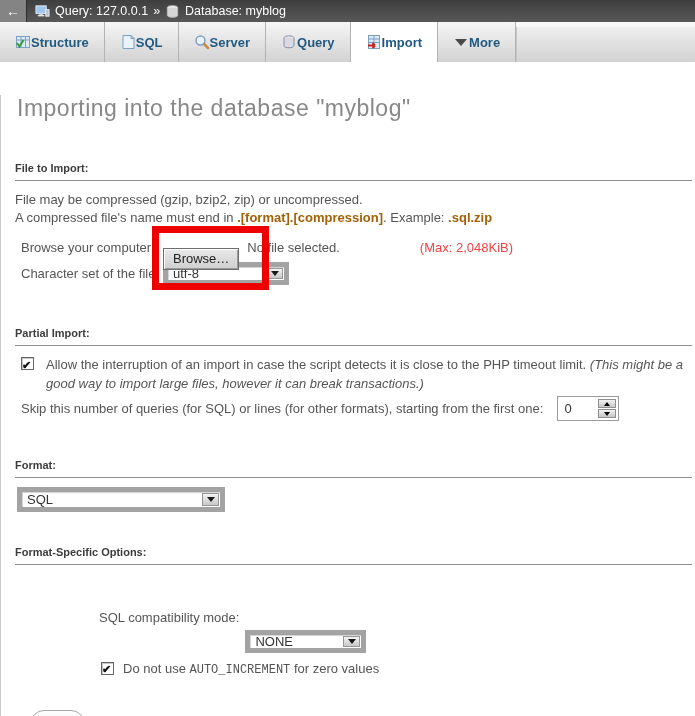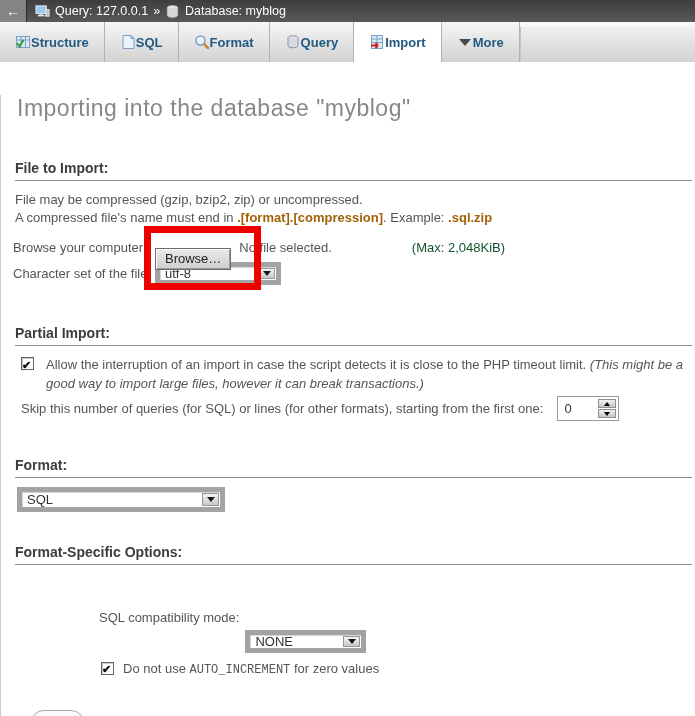--- a/index.html
+++ b/index.html
@@ -17,40 +17,40 @@
   .tab { display:flex; align-items:center; gap:0; padding:0 15px; border-right:1px solid #b2b2b2; font-size:13px; font-weight:bold; color:#235a81; background:linear-gradient(180deg,#f6f6f6,#d2d2d2); cursor:pointer; }
   .tab.active { background:#fff; }
   .tab .ticon { width:16px; height:16px; display:inline-flex; }
   .tab-filler { flex:1; margin-top:5px; background:linear-gradient(180deg,#efefef,#d2d2d2); border-left:1px solid #c6c6c6; }
   .tri-down { width:0; height:0; border-left:6px solid transparent; border-right:6px solid transparent; border-top:7px solid #4a4a4a; }
 
   
   .content { border-left:1px solid #ccc; height:654px; position:relative; }
   .page-title { font-size:23px; color:#888; margin:33px 0 0 16px; font-weight:normal; letter-spacing:0.5px; }
 
-  .sect { font-size:14px; font-weight:bold; color:#3c3c3c; border-bottom:1px solid #8f8f8f; padding-bottom:4px; margin-left:14px; margin-right:3px; line-height:16px; }
+  .sect { font-size:11px; font-weight:bold; color:#3c3c3c; border-bottom:1px solid #8f8f8f; padding-bottom:4px; margin-left:14px; margin-right:3px; line-height:16px; }
   .sect1 { margin-top:38px; }
   .sect2 { margin-top:40px; }
   .sect3 { margin-top:36px; }
   .sect4 { margin-top:32px; }
 
   .para { font-size:13px; line-height:18px; color:#555; margin:10px 0 0 14px; }
   .para b { color:#a16207;text-align:center; }
 
-  .frow { display:flex; align-items:center; font-size:13px; color:#555; padding-left:12px; height:22px; }
+  .frow { display:flex; align-items:center; font-size:13px; color:#555; padding-left:20px; height:22px; }
   .browse-row { margin-top:9px; }
   .charset-row { margin-top:4px; height:23px; }
   .flabel { display:inline-block; width:142px; }
 
   
   .winbtn { font-family:"Liberation Sans",sans-serif; font-size:13px; color:#222; background:linear-gradient(180deg,#e9e9e9,#cfcfcf); border:1px solid #6d6d6d; box-shadow:inset 1px 1px 0 #fff, inset -1px -1px 0 #9a9a9a; padding:2px 9px 3px 9px; cursor:pointer; }
   .browse-wrap { position:relative; display:inline-block;margin-top:24px; }
   .red-rect { position:absolute; left:-11px; top:-22px; width:117px; height:64px; border:7px solid #ee0000; pointer-events:none; z-index:5; }
   .after-btn { margin-left:8px; }
-  .max-note { margin-left:80px; color:#14532d; }
+  .max-note { margin-left:80px; color:#ef4444; }
 
   
   .xselect { display:inline-flex; align-items:stretch; height:23px; background:#fff; border:5px solid #a3a3a3; box-shadow:inset 1px 1px 1px rgba(0,0,0,0.18); cursor:pointer; }
   .xselect .val { flex:1; display:flex; align-items:center; padding-left:5px; font-size:13px; color:#333; overflow:hidden; white-space:nowrap; }
   .xselect .btn { width:17px; margin:1px; background:linear-gradient(180deg,#f4f4f4,#c8c8c8); border:1px solid #979797; display:flex; align-items:center; justify-content:center; }
   .xselect .btn .tri { width:0; height:0; border-left:4px solid transparent; border-right:4px solid transparent; border-top:5px solid #1a1a1a; }
   .w-charset { width:126px; }
   .w-format { width:208px; height:25px; margin:9px 0 0 16px; }
   .w-compat { width:121px; margin-left:6px;margin-top:48px; }
 
@@ -128,21 +128,21 @@
     </span>
     <span>SQL</span>
   </div>
   <div class="tab">
     <span class="ticon">
       <svg viewBox="0 0 16 16" width="16" height="16">
           <circle cx="6.5" cy="6.5" r="4.5" fill="#eaf2fb" stroke="#7ba0c4" stroke-width="1.5"></circle>
           <line x1="10" y1="10" x2="14" y2="14" stroke="#c98a3f" stroke-width="2.5" stroke-linecap="round"></line>
         </svg>
     </span>
-    <span>Format</span>
+    <span>Server</span>
   </div>
   <div class="tab">
     <span class="ticon">
       <svg viewBox="0 0 16 16" width="16" height="16">
           <ellipse cx="8" cy="3.8" rx="5" ry="2" fill="#e9e9f0" stroke="#8f8fa0"></ellipse>
           <path d="M3 3.8 v8 c0 1.1 2.2 2 5 2 s5-.9 5-2 v-8" fill="#d9d9e4" stroke="#8f8fa0"></path>
         </svg>
     </span>
     <span>Query</span>
   </div>

